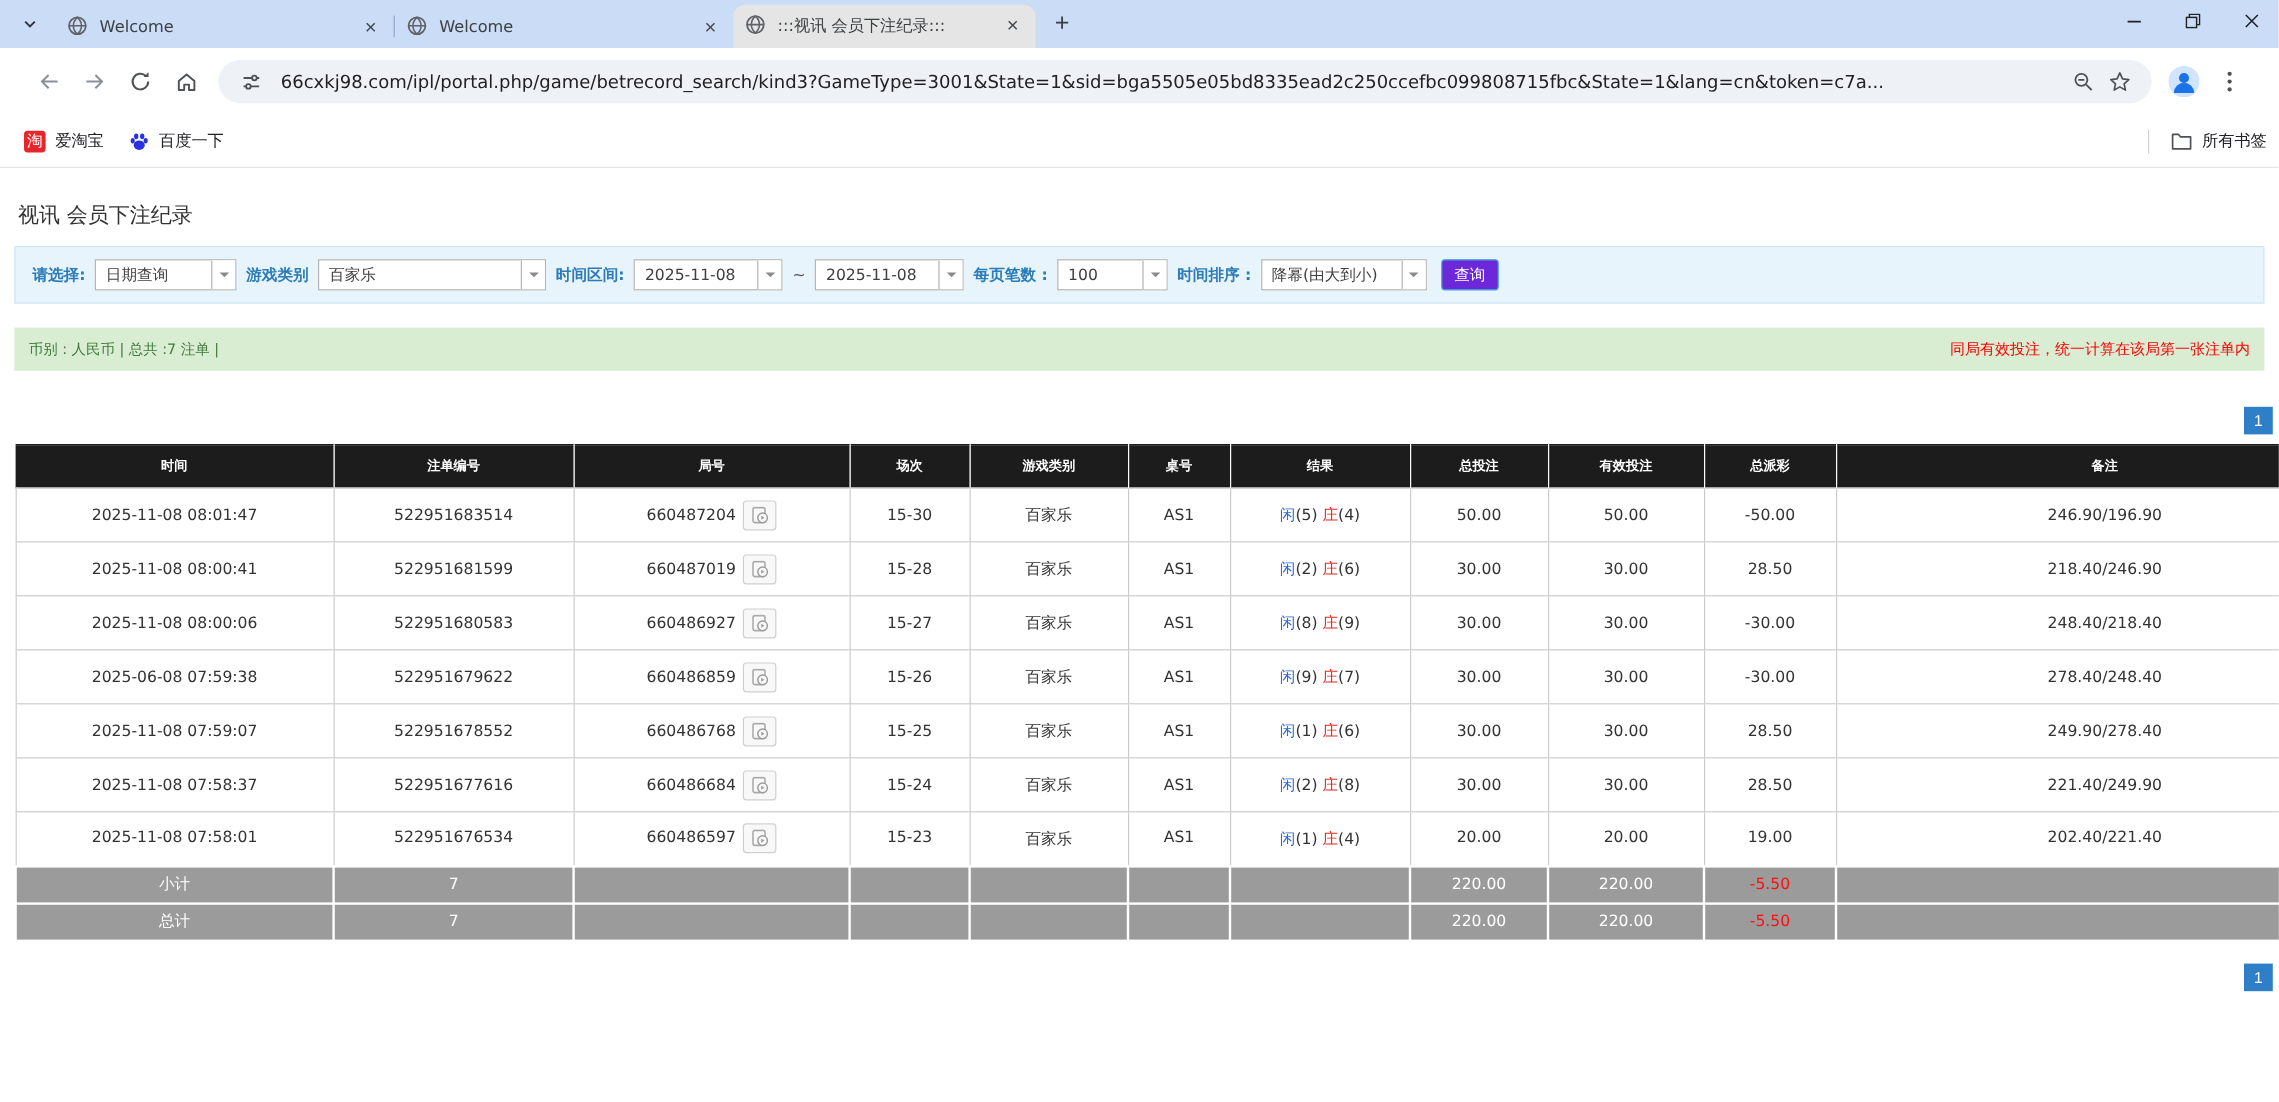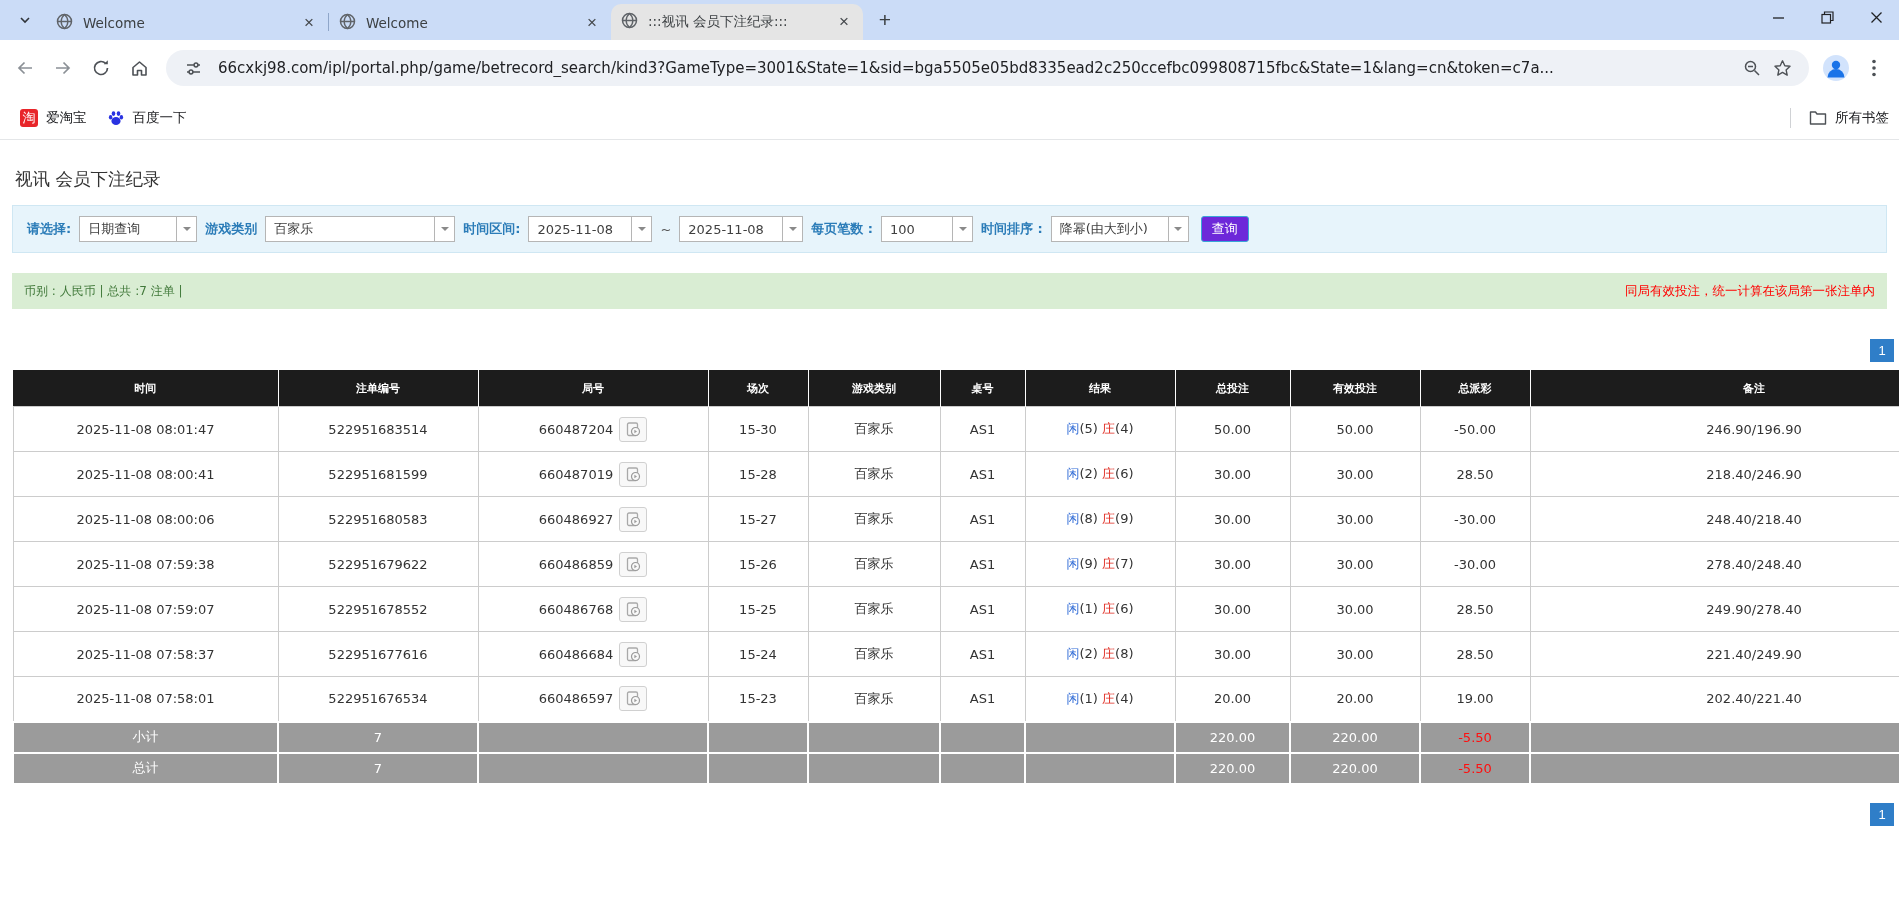--- a/index.html
+++ b/index.html
@@ -16,21 +16,21 @@
   .tab .tab-title { flex:1; white-space:nowrap; overflow:hidden; }
   .tab .tab-close { border:none; background:transparent; font-size:17px; color:#45494d; width:18px; height:18px;
     line-height:16px; border-radius:50%; cursor:default; }
   .tab.active { background:#e5e5e5; border-radius:10px 10px 0 0; height:36px; width:252px; }
   .tab-divider { width:1px; height:18px; background:#8fa6c9; margin-bottom:9px; }
   .new-tab { width:28px; height:28px; border:none; background:transparent; font-size:21px; color:#3c4043;
     margin:0 0 6px 8px; border-radius:50%; }
   .win-controls { position:absolute; right:0; top:0; height:34px; display:flex; align-items:center; gap:36px; padding:0 16px 0 0; }
   .win-controls svg { display:block; }
 
-  .navbar { height:56px; background:#fff; display:flex; align-items:center; padding:0 8px; gap:4px; }
+  .navbar { height:56px; background:#fff; display:flex; align-items:center; padding:0 24px; gap:4px; }
   .nav-btn { width:34px; height:34px; border:none; background:transparent; display:flex; align-items:center; justify-content:center; border-radius:50%; }
   .urlbar { flex:1; height:36px; background:#eef1f6; border-radius:18px; display:flex; align-items:center;
     margin:0 6px; padding:0 12px; min-width:0; }
   .urlbar .url-text { flex:1; font-size:15px; color:#202124; white-space:nowrap; overflow:hidden; margin-left:10px; }
   .urlbar .url-icon { flex:0 0 auto; display:flex; align-items:center; justify-content:center; width:30px; height:30px; }
   .avatar-wrap { width:34px; height:34px; display:flex; align-items:center; justify-content:center; }
 
   .bookmarks { height:44px; background:#fff; border-bottom:1px solid #e4e6e8; display:flex; align-items:center; padding:0 10px; }
   .bookmark { display:flex; align-items:center; gap:8px; padding:0 10px; height:28px; border-radius:14px; font-size:13.5px; color:#202124; }
   .bm-taobao { width:18px; height:18px; background:#e8252a; color:#fff; border-radius:3px; font-size:13px;
@@ -353,21 +353,21 @@
           <td>15-27</td>
           <td>百家乐</td>
           <td>AS1</td>
           <td><span class="res-p">闲</span><span class="res-n">(8)</span> <span class="res-b">庄</span><span class="res-n">(9)</span></td>
           <td class="c-blue">30.00</td>
           <td>30.00</td>
           <td class="neg">-30.00</td>
           <td>248.40/218.40</td>
         </tr>
         <tr>
-          <td>2025-11-08 07:59:38</td>
+          <td>2025-06-08 07:59:38</td>
           <td>522951679622</td>
           <td><span class="round-cell">
               <span>660486859</span>
               <button class="video-btn">
   <svg width="15" height="15" viewBox="0 0 15 15">
                   <rect x="1.5" y="1" width="10" height="12.5" rx="1.5" fill="none" stroke="#a9a9a9" stroke-width="1.3"></rect>
                   <circle cx="9.5" cy="9.5" r="4" fill="#f8f8f8" stroke="#9a9a9a" stroke-width="1.2"></circle>
                   <path d="M8.4 7.8l2.6 1.7-2.6 1.7z" fill="#9a9a9a"></path>
                 </svg>
 </button>

